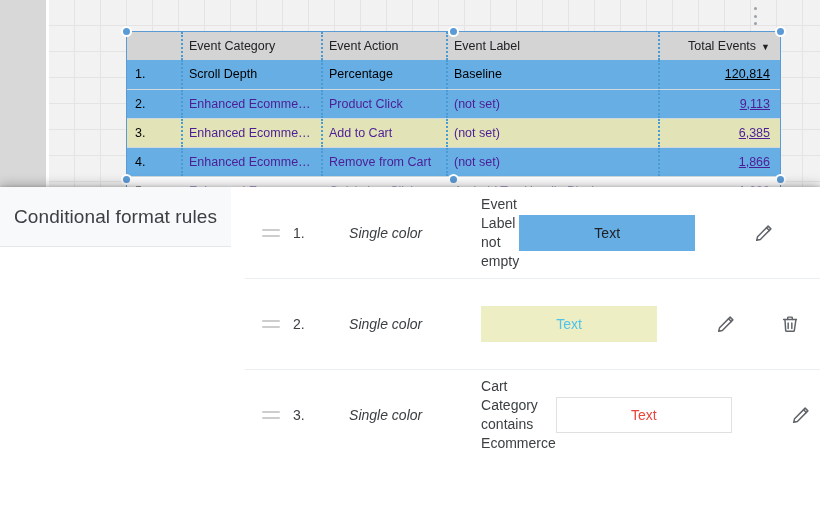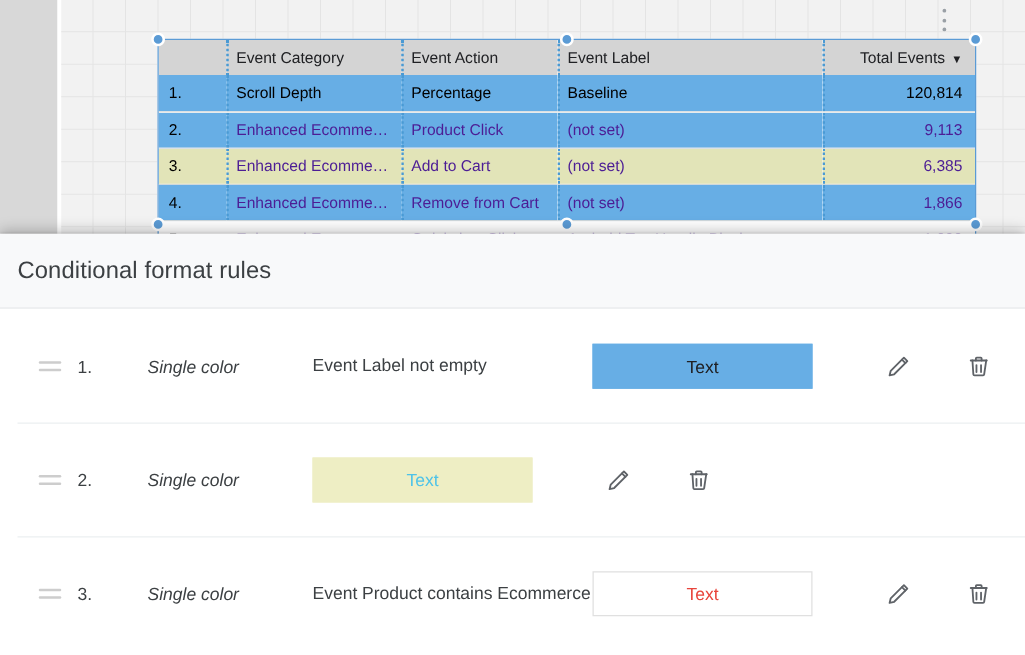--- a/index.html
+++ b/index.html
@@ -136,21 +136,21 @@
     height: 29px;
     padding: 0 8px;
     box-sizing: border-box;
     white-space: nowrap;
     overflow: hidden;
     text-overflow: ellipsis;
     position: relative;
     border-bottom: 1px solid #cfd8dc;
     font-size: 12.5px;
   }
-  .tbl tbody td.num { text-align: right; padding-right: 10px; }
+  .tbl tbody td.num { text-align: right; padding-right: 10px; text-decoration: underline; }
   .tbl tbody td.idx { color: inherit; }
 
   tr.row-blue  td { background: #67aee5; }
   tr.row-olive td { background: #e2e4b8; }
   tr.row-blue  td.sep::before { border-left-color: #4a9ad4; }
   tr.row-olive td.sep::before { border-left-color: #4a9ad4; }
 
   td.t-dark { color: #000000; }
   td.t-red  { color: #4c1d95; }
 
@@ -183,21 +183,21 @@
   .dialog {
     position: absolute;
     left: 0;
     top: 187px;
     width: 820px;
     height: 337px;
     background: #ffffff;
     box-shadow: 0 -3px 10px rgba(0,0,0,0.22), 0 -1px 2px rgba(0,0,0,0.12);
     z-index: 20;
     display: flex;
-    flex-direction: column;
+    flex-direction: row;
     overflow: hidden;
   }
   .dialog-header {
     height: 60px;
     background: #f8f9fa;
     border-bottom: 1px solid #e4e6e8;
     display: flex;
     align-items: center;
     padding: 0 14px;
     box-sizing: border-box;
@@ -454,21 +454,21 @@
         </div>
       </div>
 
       <div class="rule-row">
         <div class="drag-handle">
           <span></span>
             <span></span>
         </div>
         <div class="rule-index">3.</div>
         <div class="rule-type">Single color</div>
-        <div class="rule-condition">Event Product contains Ecommerce</div>
+        <div class="rule-condition">Cart Category contains Ecommerce</div>
         <div class="rule-preview style-white">Text</div>
         <div class="icon-btn edit">
           <span>
             <svg width="22" height="22" viewBox="0 0 24 24" fill="none" stroke="#5f6368" stroke-width="1.6" stroke-linecap="round" stroke-linejoin="round">
               <path d="M16.5 4.5l3 3L8 19l-4 1 1-4z"></path>
               <path d="M14.8 6.2l3 3"></path>
             </svg>
           </span>
         </div>
         <div class="icon-btn">

